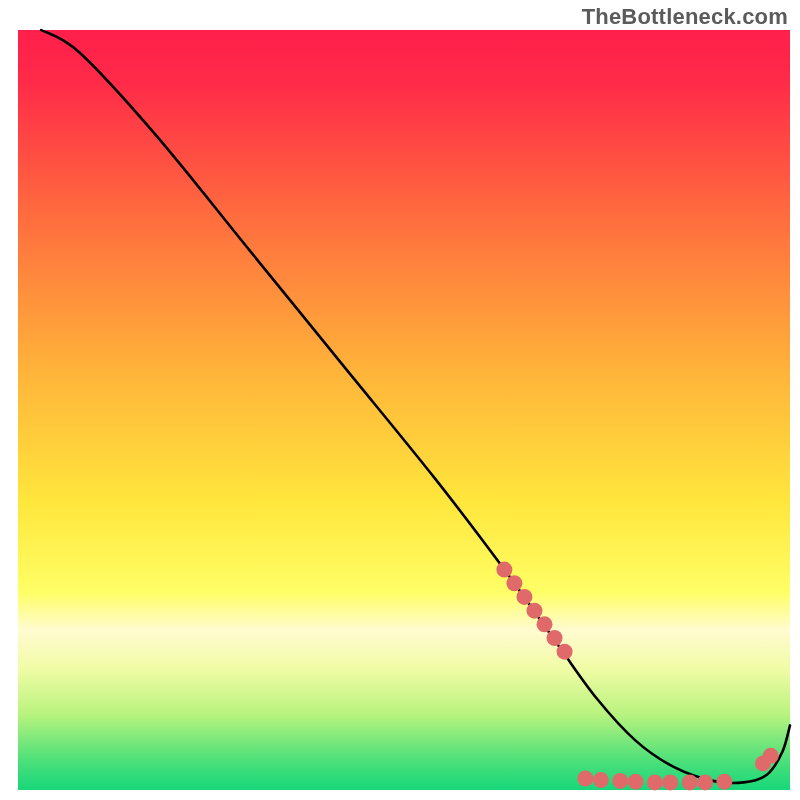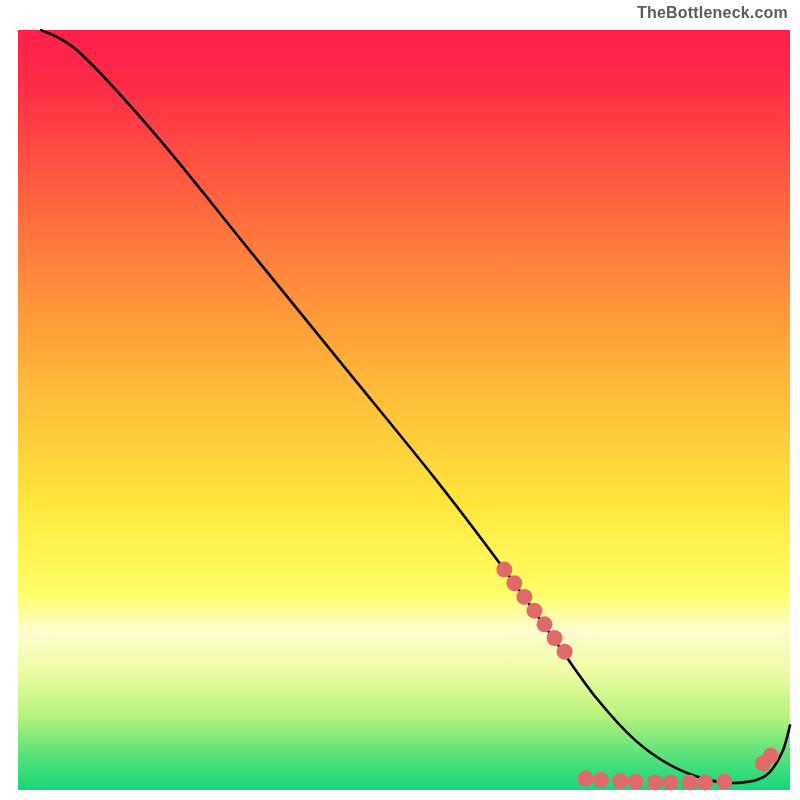--- a/index.html
+++ b/index.html
@@ -13,21 +13,21 @@
   .stage {
     position: relative;
     width: 800px;
     height: 800px;
   }
   .watermark {
     position: absolute;
     top: 4px;
     right: 12px;
     font-family: Arial, Helvetica, sans-serif;
-    font-size: 16px;
+    font-size: 22px;
     font-weight: 600;
     color: #5b5b5b;
     letter-spacing: 0.2px;
   }
   svg.plot {
     position: absolute;
     left: 0;
     top: 0;
     width: 800px;
     height: 800px;

